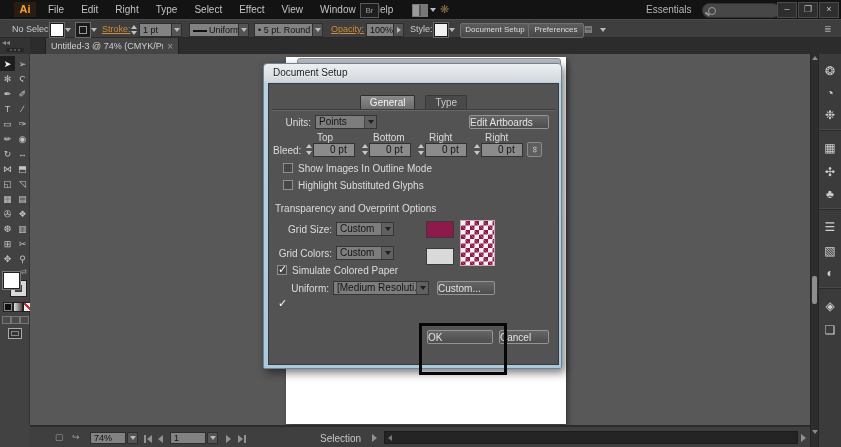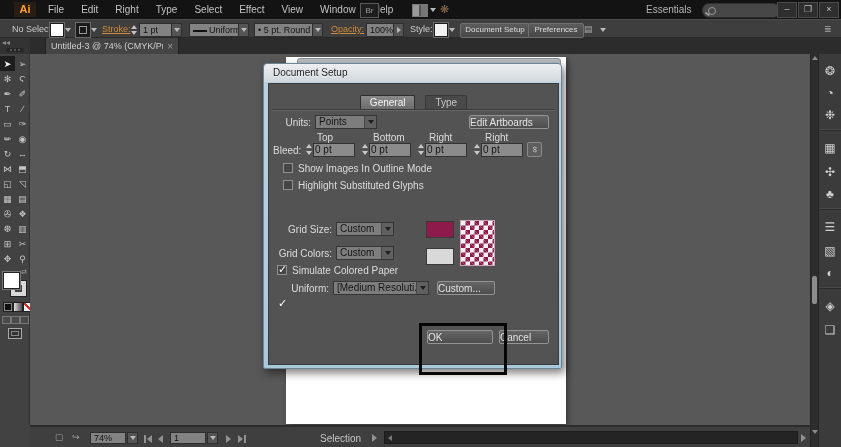--- a/index.html
+++ b/index.html
@@ -103,21 +103,21 @@
   .dd-arrow::after{content:"";border-left:3px solid transparent;border-right:3px solid transparent;border-top:4px solid #1e1e1e;}
   .dlg-btn{position:absolute;height:14px;background:linear-gradient(#656565,#4d4d4d);
     border:1px solid #949494;border-radius:2px;color:#e3e3e3;font-size:10px;text-align:left;line-height:13px;}
   .bleed-headers{position:absolute;left:36px;top:48px;display:flex;gap:6px;}
   .bh{width:50px;padding-left:12px;font-size:10px;color:#dcdcdc;}
   .bleed-fields{position:absolute;left:36px;top:59px;display:flex;gap:6px;}
   .bleed-group{width:50px;height:14px;display:flex;}
   .bg-stepper{position:relative;width:8px;height:14px;}
   .bg-stepper::before{content:"";position:absolute;top:1px;left:1px;border-left:3px solid transparent;border-right:3px solid transparent;border-bottom:4px solid #c8c8c8;}
   .bg-stepper::after{content:"";position:absolute;top:8px;left:1px;border-left:3px solid transparent;border-right:3px solid transparent;border-top:4px solid #c8c8c8;}
-  .bleed-input{flex:1;background:#8b8b8b;border:1px solid #323232;color:#141414;font-size:10px;line-height:12px;padding-left:1px;}
+  .bleed-input{flex:1;background:#8b8b8b;border:1px solid #323232;color:#141414;font-size:10px;line-height:12px;padding-left:16px;}
   #chain-btn{position:absolute;left:258px;top:58px;width:15px;height:15px;background:#5e5e5e;
     border:1px solid #8a8a8a;border-radius:2px;color:#d8d8d8;text-align:center;}
   #chain-btn span{display:inline-block;transform:rotate(90deg);font-size:9px;line-height:13px;}
   .checkbox{position:absolute;width:10px;height:10px;background:#464646;border:1px solid #8f8f8f;}
   .checkbox.naked{border-color:transparent;background:transparent;}
   .checkbox.checked::after{content:"✓";position:absolute;left:0px;top:-3px;color:#fff;font-size:11px;}
   #swatch-grid{position:absolute;left:157px;top:137px;width:28px;height:17px;border:1px solid #3a3a3a;background:var(--grid-color);}
   #swatch-paper{position:absolute;left:157px;top:164px;width:28px;height:17px;border:1px solid #3a3a3a;background:var(--paper-color);}
   #checker{position:absolute;left:191px;top:136px;width:35px;height:46px;border:1px solid #caa6b4;background-color:#f6f0f2;
     background-image:linear-gradient(45deg,var(--grid-color) 25%,transparent 25%,transparent 75%,var(--grid-color) 75%),
@@ -330,20 +330,21 @@
             <span class="bleed-input">0 pt</span>
           </span>
         </div>
       <div id="chain-btn"><span>∞</span></div>
 
       <span class="checkbox" style="left:14px;top:79px"></span>
       <span class="dlbl" style="left:29px;top:79px">Show Images In Outline Mode</span>
       <span class="checkbox" style="left:14px;top:96px"></span>
       <span class="dlbl" style="left:29px;top:96px">Highlight Substituted Glyphs</span>
 
+      <span class="dlbl" style="left:6px;top:119px">Transparency and Overprint Options</span>
 
       <span class="dlbl r" style="left:0;top:140px;width:63px">Grid Size:</span>
       <div class="dropdown" style="left:67px;top:138px;width:58px">
         <span class="dd-text">Custom</span>
         <span class="dd-arrow"></span>
       </div>
       <span class="dlbl r" style="left:0;top:164px;width:63px">Grid Colors:</span>
       <div class="dropdown" style="left:67px;top:162px;width:58px">
         <span class="dd-text">Custom</span>
         <span class="dd-arrow"></span>

